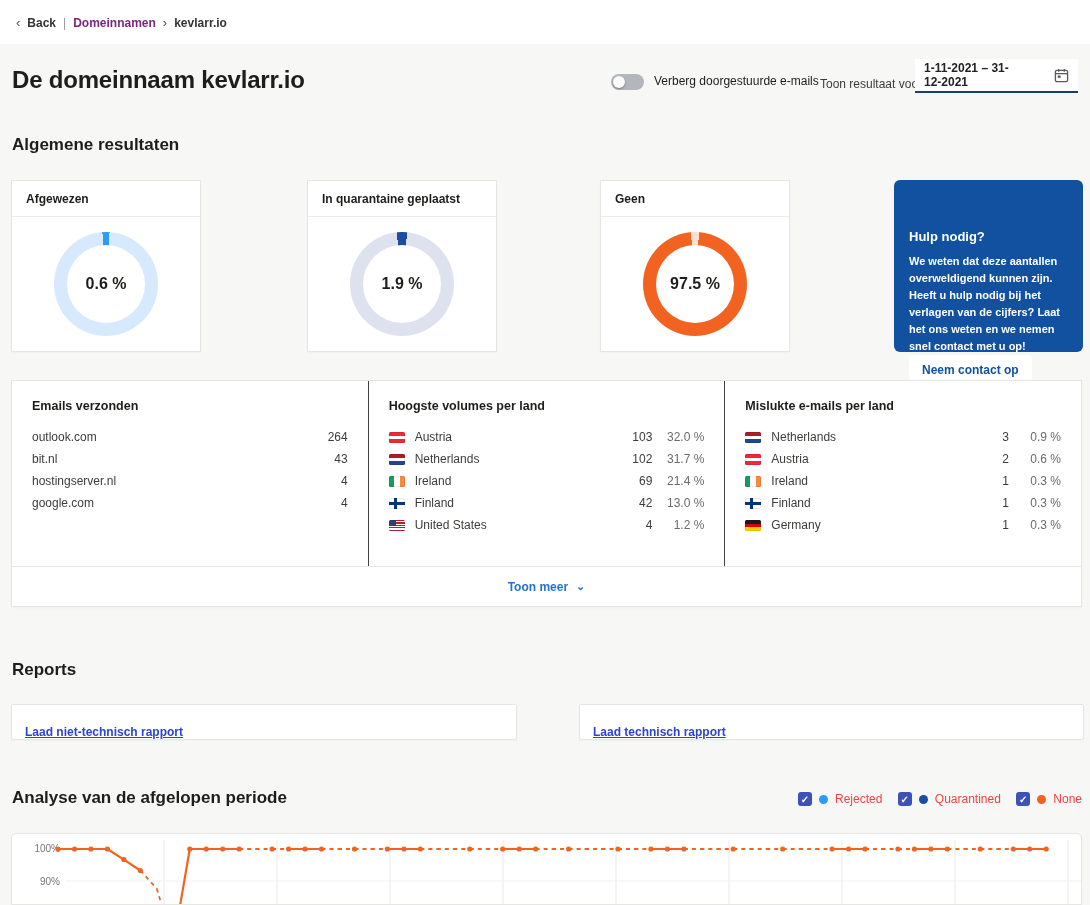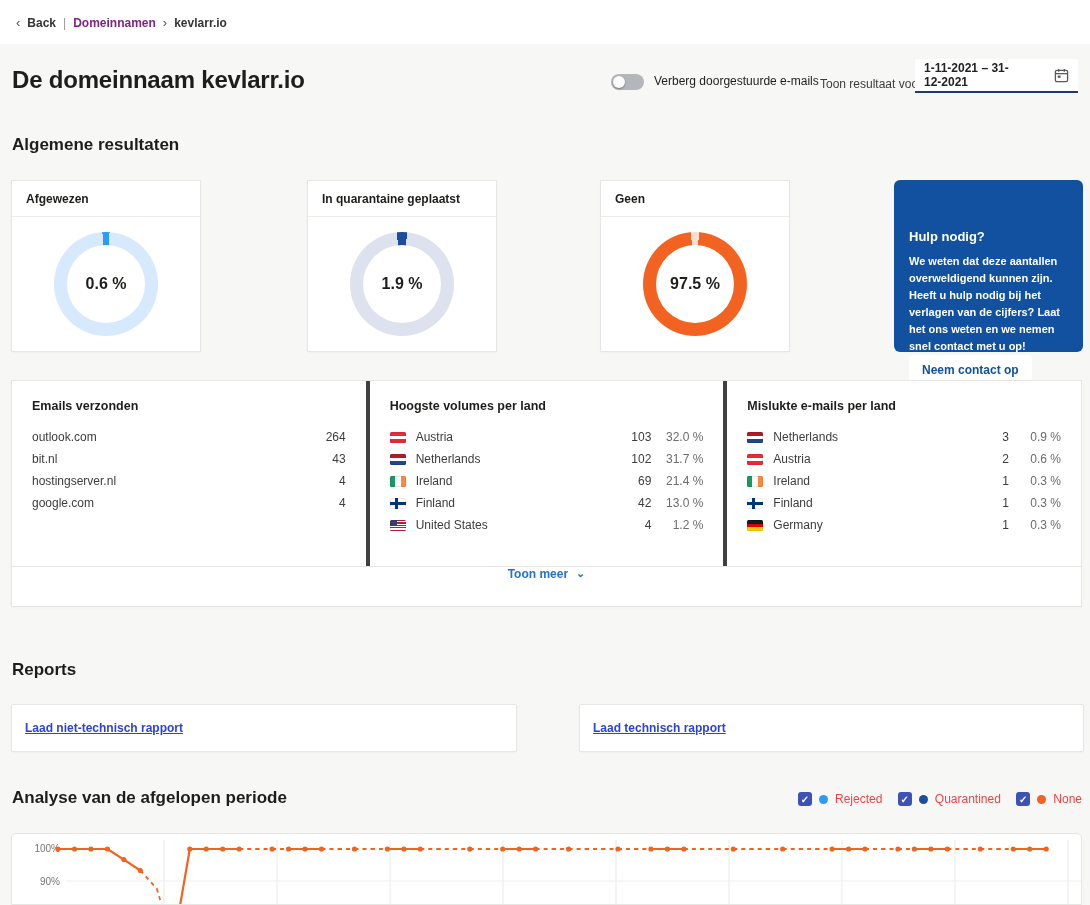--- a/index.html
+++ b/index.html
@@ -49,45 +49,45 @@
                border-radius:6px; padding:17px 15px; color:#fff; }
   .help-title { font-size:13px; font-weight:700;margin-top:32px; }
   .help-body { margin-top:9px; font-size:11px; line-height:1.55; font-weight:600; }
   .help-btn { margin-top:0; display:inline-block; background:#fff; color:#11519f; font-size:12px; font-weight:700;
               padding:8px 13px; border-radius:4px; border:none; cursor:pointer; }
 
   
   .tables-card { position:absolute; left:11px; top:380px; width:1071px; height:227px; display:flex; flex-direction:column; }
   .tables-cols { display:flex; height:187px; }
   .tcol { flex:1; padding:18px 20px 0; }
-  .tcol + .tcol { border-left:4px solid #404040; }
+  .tcol + .tcol { border-left:1px solid #404040; }
   .tcol-hd { font-size:12.5px; font-weight:700; margin-bottom:13px; }
   .trow { display:flex; align-items:center; height:22px; font-size:12px; color:#3c3c3b; }
   .trow .lbl { flex:1; }
   .trow .lbl.link { color:#2170d8; font-weight:700; cursor:pointer; }
   .trow .num { width:40px; text-align:right; color:#3c3c3b; }
   .trow .pct { width:52px; text-align:right; color:#6b6b6b; }
   .flag { width:16px; height:11px; border-radius:1.5px; margin-right:10px; flex:0 0 16px;
           box-shadow:inset 0 0 0 1px rgba(0,0,0,.08); }
   .flag-at { background:linear-gradient(180deg,#ed2939 0 33%,#fff 33% 66%,#ed2939 66% 100%); }
   .flag-nl { background:linear-gradient(180deg,#ae1c28 0 33%,#fff 33% 66%,#21468b 66% 100%); }
   .flag-ie { background:linear-gradient(90deg,#169b62 0 33%,#fff 33% 66%,#ff883e 66% 100%); }
   .flag-de { background:linear-gradient(180deg,#1a1a1a 0 33%,#dd0000 33% 66%,#ffce00 66% 100%); }
   .flag-fi { background:
       linear-gradient(#003580,#003580) 5px 0 / 3px 100% no-repeat,
       linear-gradient(#003580,#003580) 0 4px / 100% 3px no-repeat, #fff; }
   .flag-us { background:
       linear-gradient(#3c3b6e,#3c3b6e) 0 0 / 7px 6px no-repeat,
       repeating-linear-gradient(180deg,#b22234 0 1.2px,#fff 1.2px 2.4px); }
-  .show-more-bar { border-top:1px solid #e6e6e4; height:40px; display:flex; justify-content:center;
+  .show-more-bar { border-top:1px solid #e6e6e4; height:40px; display:flex; align-items:center; justify-content:center;
                    gap:8px; color:#2372d0; font-size:12px; font-weight:700; cursor:pointer; }
   .show-more-bar .chev-down { font-size:11px; }
 
   
-  .report-card { position:absolute; top:704px; height:48px; display:flex; align-items:center; padding:0 13px;
+  .report-card { position:absolute; top:704px; height:36px; display:flex; align-items:flex-end; padding:0 13px;
                  border-radius:2px; }
   .report-link { font-size:12px; font-weight:700; color:#2b44d4; text-decoration:underline; cursor:pointer; }
 
   
   .legend { position:absolute; top:792px; left:798px; width:284px; display:flex; justify-content:space-between; }
   .legend-item { display:flex; align-items:center; gap:7px; }
   .legend-check { width:14px; height:14px; border-radius:3px; background:#3d52b5; color:#fff; font-size:10px;
                   font-weight:700; display:flex; align-items:center; justify-content:center; cursor:pointer; }
   .legend-dot { width:9px; height:9px; border-radius:50%; }
   .legend-label { font-size:12px; color:#ef4444; }

